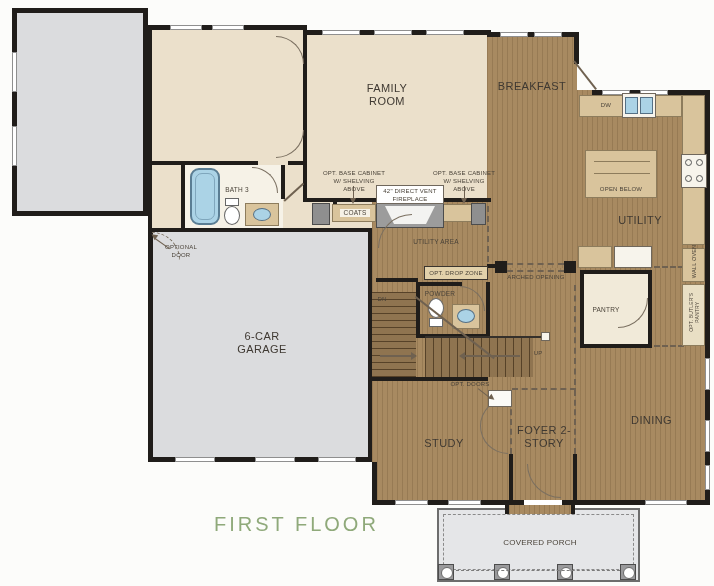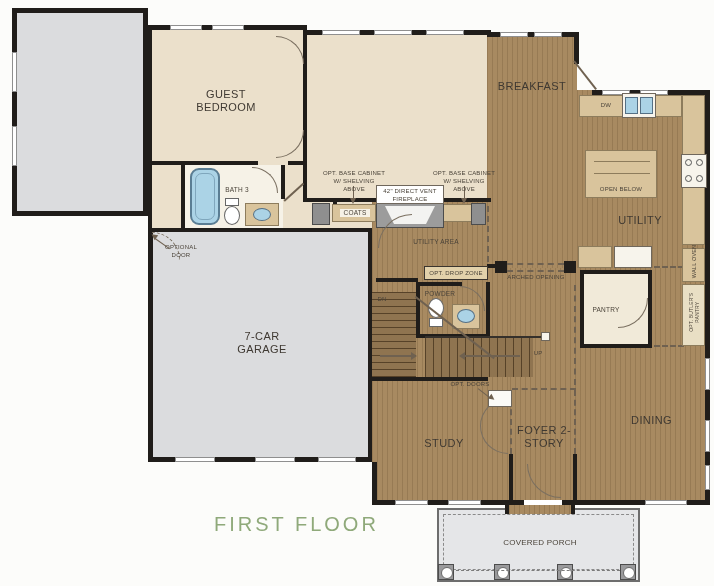--- a/index.html
+++ b/index.html
@@ -204,27 +204,27 @@
 
   <div class="fixline" style="left:353px;top:186px;width:1px;height:13px;"></div>
   <div class="tri" style="left:350px;top:198px;border-left:3.5px solid transparent;border-right:3.5px solid transparent;border-top:6px solid #6f6150;"></div>
   <div class="fixline" style="left:464px;top:186px;width:1px;height:13px;"></div>
   <div class="tri" style="left:461px;top:198px;border-left:3.5px solid transparent;border-right:3.5px solid transparent;border-top:6px solid #6f6150;"></div>
   <div class="fixline" style="left:155px;top:238px;width:18px;height:1.2px;transform:rotate(35deg);transform-origin:left center;"></div>
   <div class="tri" style="left:151px;top:233px;border-top:3px solid transparent;border-bottom:3px solid transparent;border-right:6px solid #6f6150;transform:rotate(35deg);"></div>
   <div class="fixline" style="left:478px;top:388px;width:16px;height:1.2px;transform:rotate(38deg);transform-origin:left center;"></div>
   <div class="tri" style="left:489px;top:395px;border-top:3px solid transparent;border-bottom:3px solid transparent;border-left:6px solid #6f6150;transform:rotate(38deg);"></div>
 
-  <div class="lbl" style="left:183px;top:88px;width:86px;">GUEST BEDROOM</div>
   <div class="ann sm" style="left:222px;top:186px;width:30px;">BATH 3</div>
   <div class="ann sm" style="left:340px;top:209px;width:30px;background:#f6f2e7;">COATS</div>
+  <div class="lbl" style="left:355px;top:82px;width:64px;">FAMILY ROOM</div>
   <div class="lbl" style="left:489px;top:80px;width:86px;">BREAKFAST</div>
   <div class="lbl" style="left:608px;top:214px;width:64px;">UTILITY</div>
   <div class="ann" style="left:593px;top:186px;width:56px;">OPEN BELOW</div>
-  <div class="lbl" style="left:222px;top:330px;width:80px;">7-CAR GARAGE</div>
+  <div class="lbl" style="left:222px;top:330px;width:80px;">6-CAR GARAGE</div>
   <div class="ann sm" style="left:406px;top:238px;width:60px;">UTILITY AREA</div>
   <div class="ann sm" style="left:420px;top:290px;width:40px;">POWDER</div>
   <div class="ann sm" style="left:586px;top:306px;width:40px;">PANTRY</div>
   <div class="lbl" style="left:414px;top:437px;width:60px;">STUDY</div>
   <div class="lbl" style="left:508px;top:424px;width:72px;">FOYER 2-STORY</div>
   <div class="lbl" style="left:610px;top:414px;width:83px;">DINING</div>
   <div class="ann" style="left:496px;top:538px;width:88px;font-size:8px;">COVERED PORCH</div>
 
   <div class="ann" style="left:374px;top:296px;width:16px;">DN</div>
   <div class="ann" style="left:530px;top:350px;width:16px;">UP</div>

